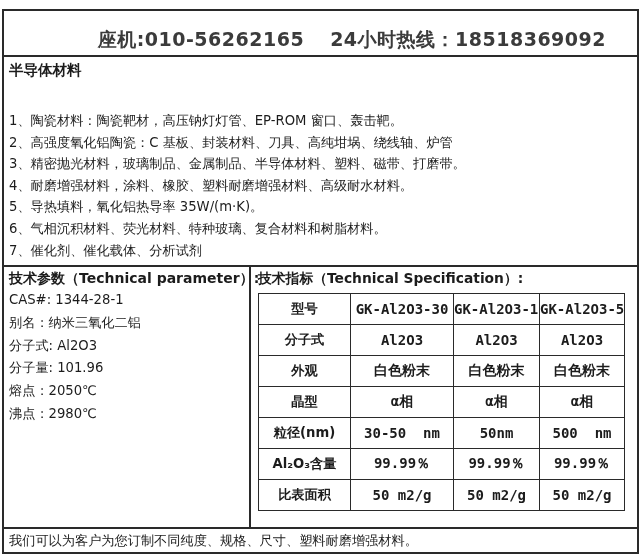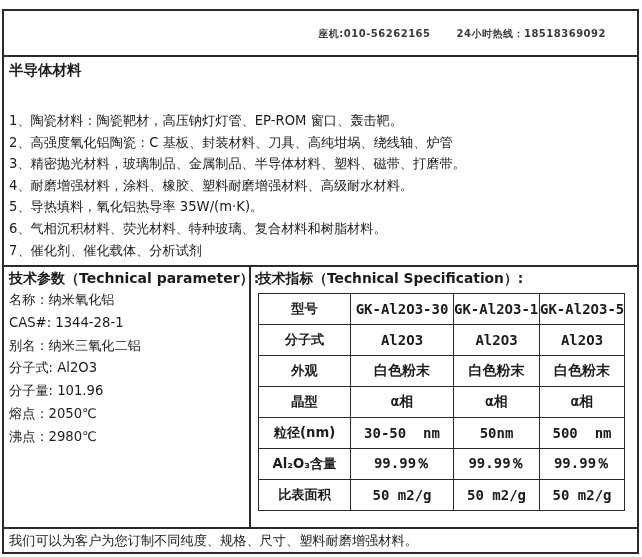--- a/index.html
+++ b/index.html
@@ -16,21 +16,21 @@
     position:absolute;
     left:2px;top:9px;right:3px;bottom:3px;
     border:2px solid #2a2a2a;
     pointer-events:none;
   }
   .hline{position:absolute;left:2px;right:3px;height:2px;background:#2a2a2a;}
   .vline{position:absolute;width:2px;background:#2a2a2a;}
 
   .phone-bar{
     position:absolute;top:27px;right:36px;
-    font-size:10px;font-weight:bold;color:#3b3b3b;
+    font-size:19px;font-weight:bold;color:#3b3b3b;
     letter-spacing:0.5px;white-space:nowrap;
   }
   .phone-bar .sep{display:inline-block;width:26px;}
 
   .doc-title{
     position:absolute;top:61px;left:9px;
     font-size:14.5px;font-weight:bold;
   }
   .app-heading{
     position:absolute;top:88px;left:9px;
@@ -105,21 +105,20 @@
     <div>5、导热填料，氧化铝热导率 35W/(m·K)。</div>
     <div>6、气相沉积材料、荧光材料、特种玻璃、复合材料和树脂材料。</div>
     <div>7、催化剂、催化载体、分析试剂</div>
   </div>
 
   <div class="hline" style="top:265px;"></div>
   <div class="vline" style="left:249px;top:265px;height:263px;"></div>
 
   <div class="param-heading">技术参数（Technical parameter）:</div>
   <div class="param-lines">
-    <div>名称：纳米氧化铝</div>
     <div>CAS#: 1344-28-1</div>
     <div>别名：纳米三氧化二铝</div>
     <div>分子式: Al2O3</div>
     <div>分子量: 101.96</div>
     <div>熔点：2050℃</div>
     <div>沸点：2980℃</div>
   </div>
 
   <div class="spec-heading">技术指标（Technical Specification）:</div>
 

